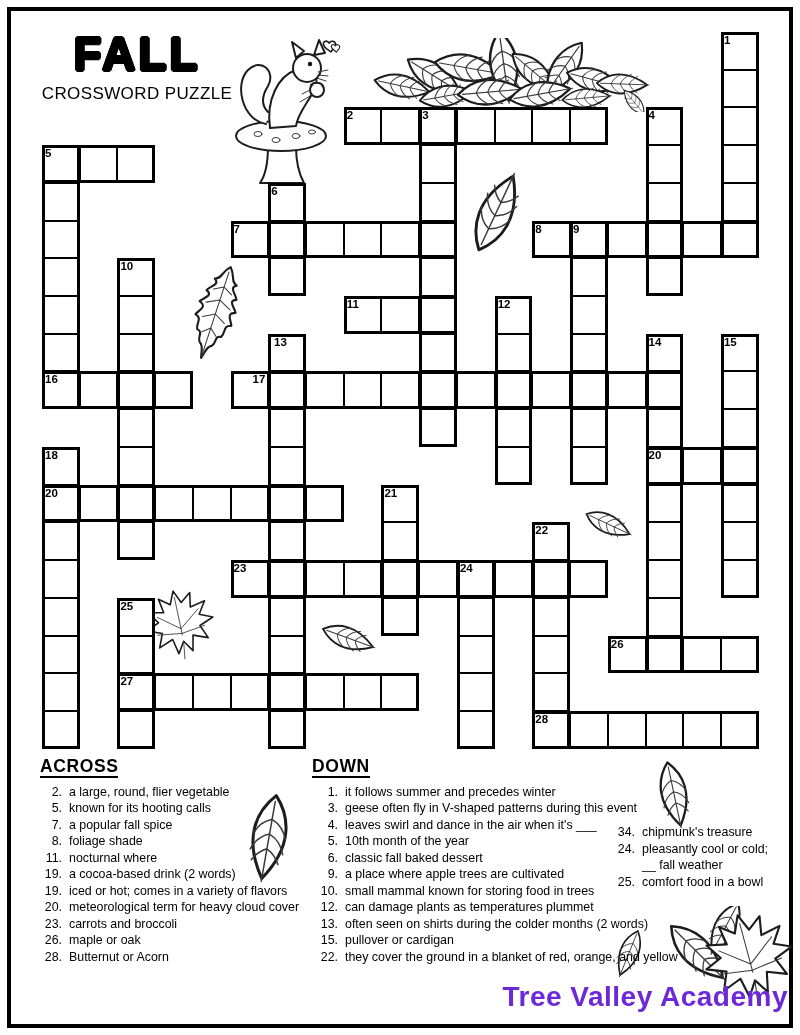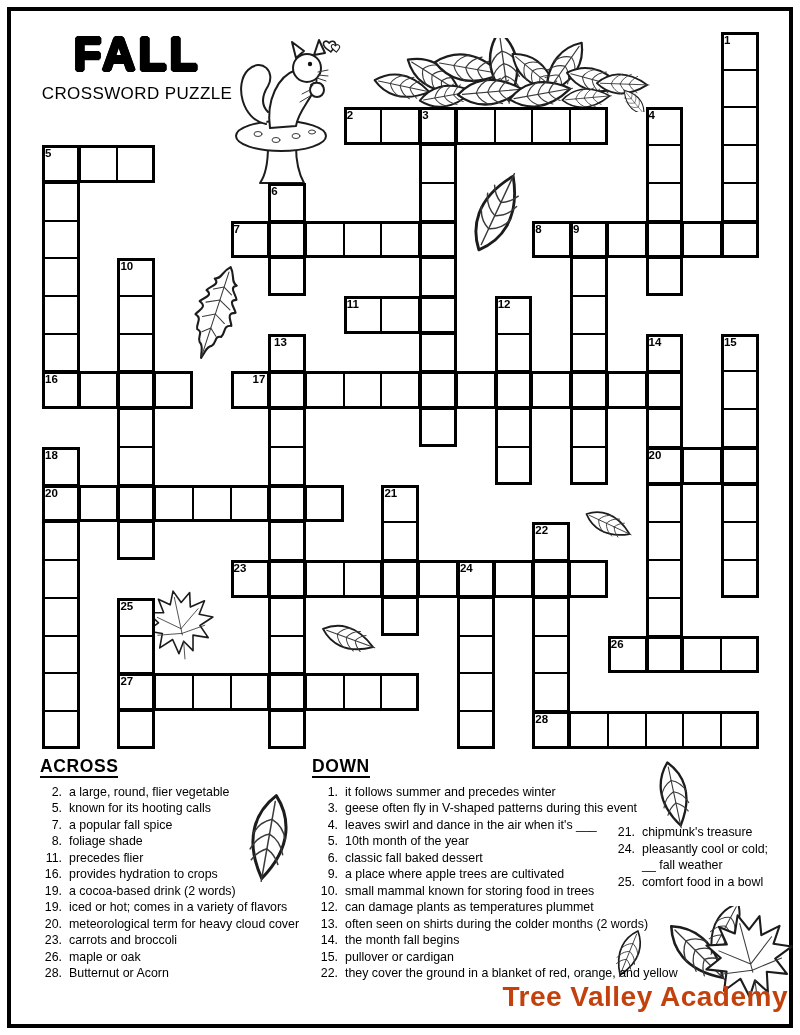--- a/index.html
+++ b/index.html
@@ -432,25 +432,21 @@
         <div class="clue">
           <span class="cnum">7.</span>
           <span class="ctext">a popular fall spice</span>
         </div>
         <div class="clue">
           <span class="cnum">8.</span>
           <span class="ctext">foliage shade</span>
         </div>
         <div class="clue">
           <span class="cnum">11.</span>
-          <span class="ctext">precedes flier</span>
-        </div>
-        <div class="clue">
-          <span class="cnum">16.</span>
-          <span class="ctext">provides hydration to crops</span>
+          <span class="ctext">nocturnal where</span>
         </div>
         <div class="clue">
           <span class="cnum">19.</span>
           <span class="ctext">a cocoa-based drink (2 words)</span>
         </div>
         <div class="clue">
           <span class="cnum">19.</span>
           <span class="ctext">iced or hot; comes in a variety of flavors</span>
         </div>
         <div class="clue">
@@ -504,45 +500,41 @@
         </div>
         <div class="clue">
           <span class="cnum">12.</span>
           <span class="ctext">can damage plants as temperatures plummet</span>
         </div>
         <div class="clue">
           <span class="cnum">13.</span>
           <span class="ctext">often seen on shirts during the colder months (2 words)</span>
         </div>
         <div class="clue">
-          <span class="cnum">14.</span>
-          <span class="ctext">the month fall begins</span>
-        </div>
-        <div class="clue">
           <span class="cnum">15.</span>
           <span class="ctext">pullover or cardigan</span>
         </div>
         <div class="clue">
           <span class="cnum">22.</span>
           <span class="ctext">they cover the ground in a blanket of red, orange, and yellow</span>
         </div>
       </div>
   </div>
   <div class="clues right-block">
     <div>
         <div class="clue">
-          <span class="cnum">21.</span>
+          <span class="cnum">34.</span>
           <span class="ctext">chipmunk's treasure</span>
         </div>
         <div class="clue">
           <span class="cnum">24.</span>
           <span class="ctext">pleasantly cool or cold;
 __ fall weather</span>
         </div>
         <div class="clue">
           <span class="cnum">25.</span>
           <span class="ctext">comfort food in a bowl</span>
         </div>
       </div>
   </div>
 
-  <div class="footer-brand" style="color: #c2410c;">Tree Valley Academy</div>
+  <div class="footer-brand" style="color: #6d28d9;">Tree Valley Academy</div>
 </div>
 
 </body></html>

